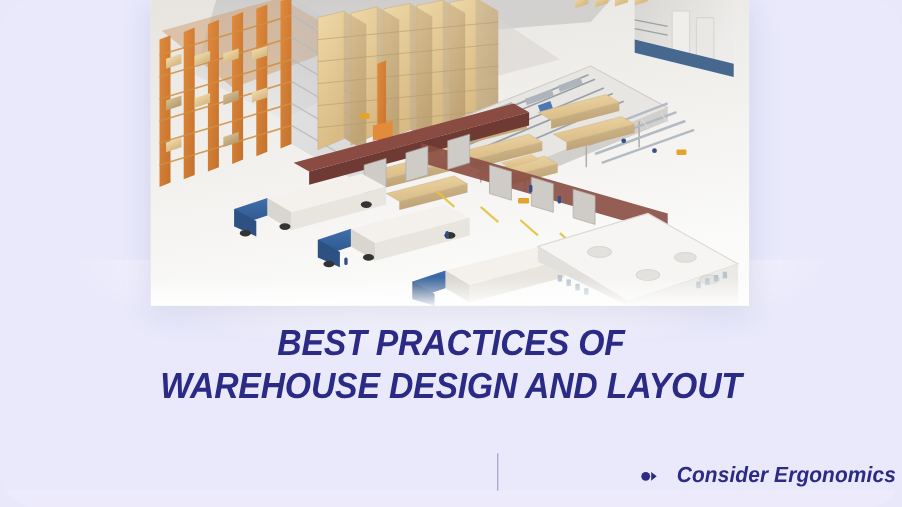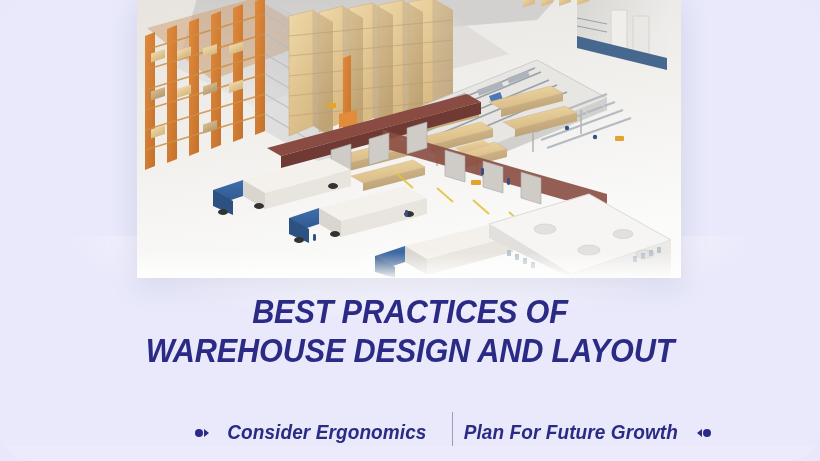--- a/index.html
+++ b/index.html
@@ -470,26 +470,19 @@
   <div class="bullets">
 
     <div class="bcol left">
       <span class="marker lead">
         <span class="dot"></span>
           <span class="chev"></span>
       </span>
       <span class="bullet-label">Consider Ergonomics</span>
     </div>
 
-    <div class="bcol right">
-      <span class="bullet-label">Plan For Future Growth</span>
-      <span class="marker trail">
-        <span class="chev"></span>
-          <span class="dot"></span>
-      </span>
-    </div>
 
   </div>
 
   <div class="divider"></div>
   <div class="base-band"></div>
 
 </div>
 
 </body></html>

